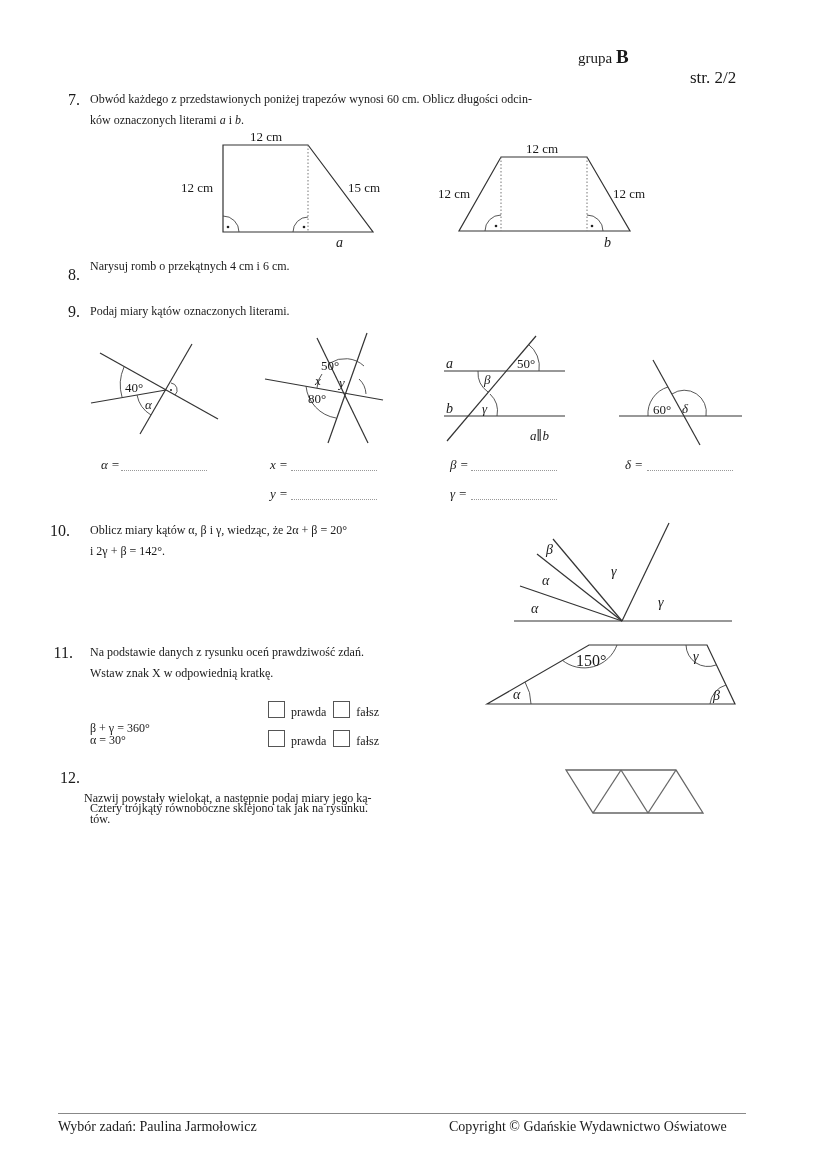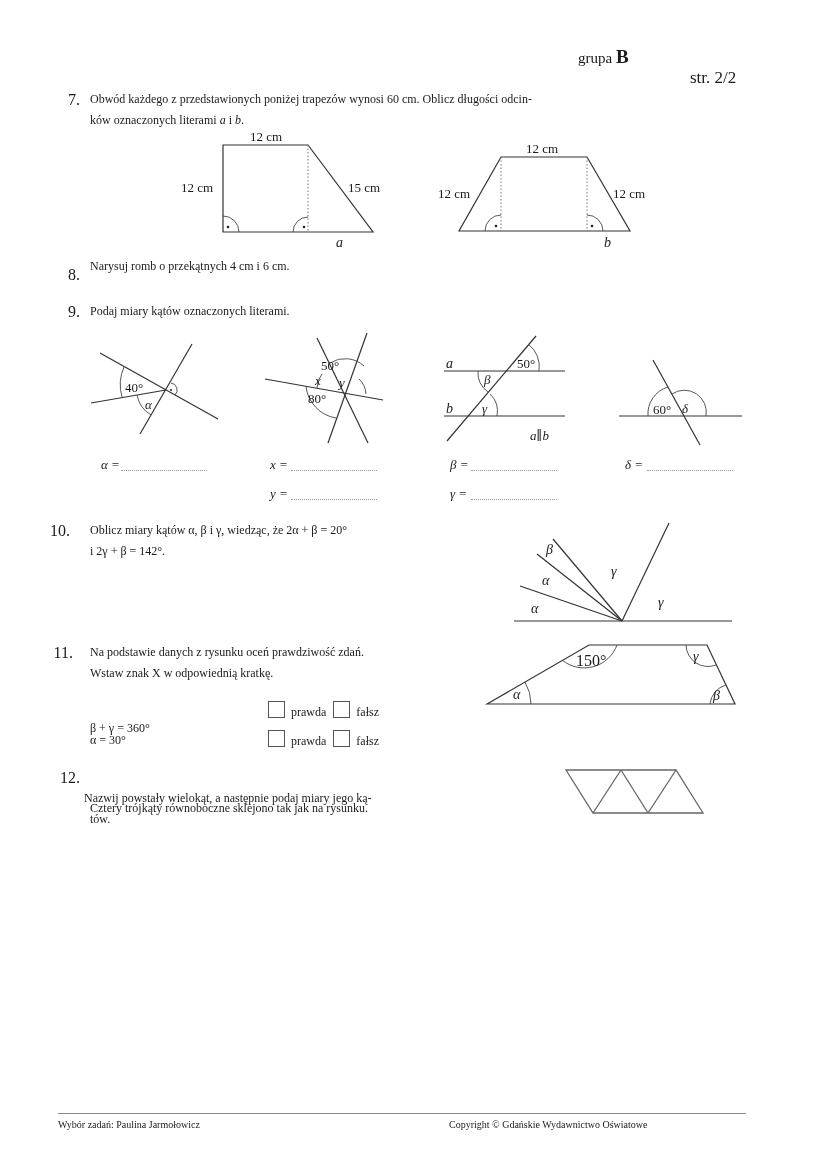--- a/index.html
+++ b/index.html
@@ -10,21 +10,21 @@
   .num { position: absolute; font-size: 16px; line-height: 21px; text-align: right; }
   .it { font-style: italic; }
   svg { position: absolute; overflow: visible; }
   svg text { font-family: "Liberation Serif", "DejaVu Serif", serif; fill: #1a1a1a; }
   .ln { stroke: #333; stroke-width: 1.2; fill: none; }
   .dot { stroke: #777; stroke-width: 1; stroke-dasharray: 1.5 2; fill: none; }
   .arc { stroke: #444; stroke-width: 0.9; fill: none; }
   .ansline { position: absolute; border-bottom: 1px dotted #999; height: 0; }
   .anslabel { position: absolute; font-size: 13px; font-style: italic; }
   .chk { display: inline-block; width: 15px; height: 15px; border: 1px solid #555; vertical-align: -2px; margin-right: 6px; }
-  .footer { position: absolute; font-size: 10px; top: 1119px; }
+  .footer { position: absolute; font-size: 14px; top: 1119px; }
 </style>
 </head>
 <body>
 
 <div class="abs txt" style="left:578px; top:46px; font-size:15px;">
   <span>grupa</span>
   <b style="font-size:19px;">B</b>
 </div>
 <div class="abs txt" style="left:690px; top:47px; font-size:17px;margin-top:20px;">str. 2/2</div>
 

